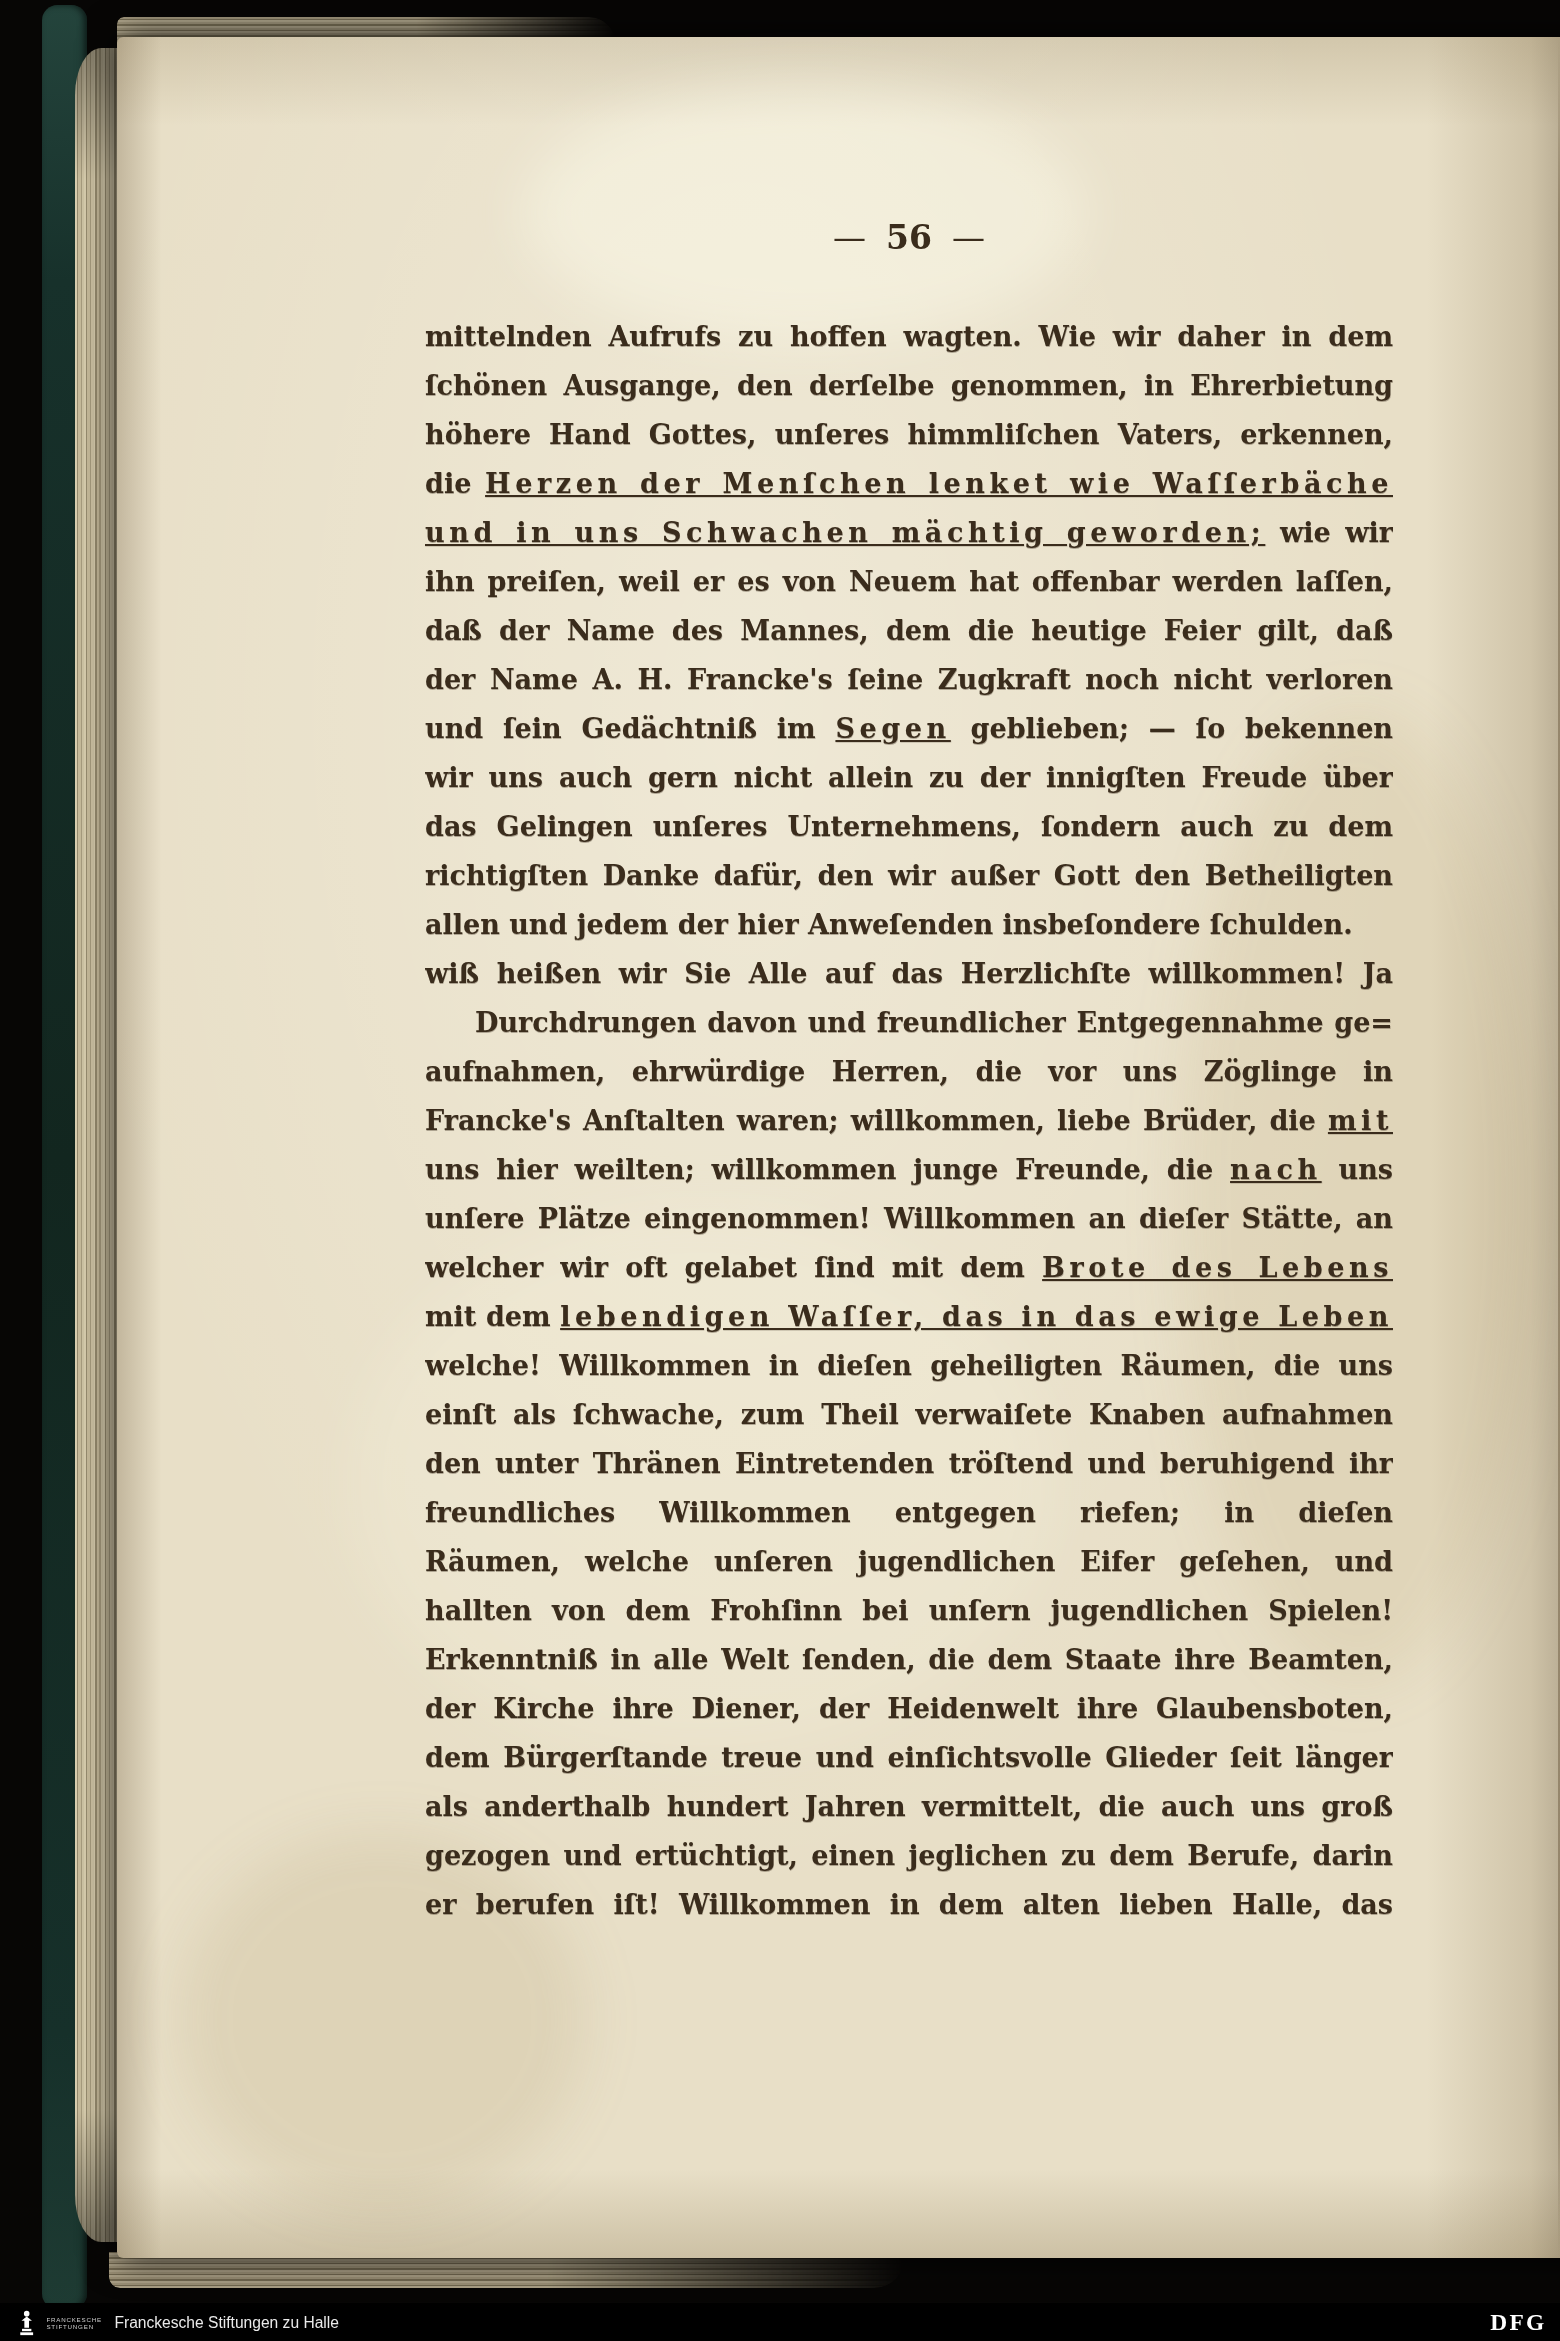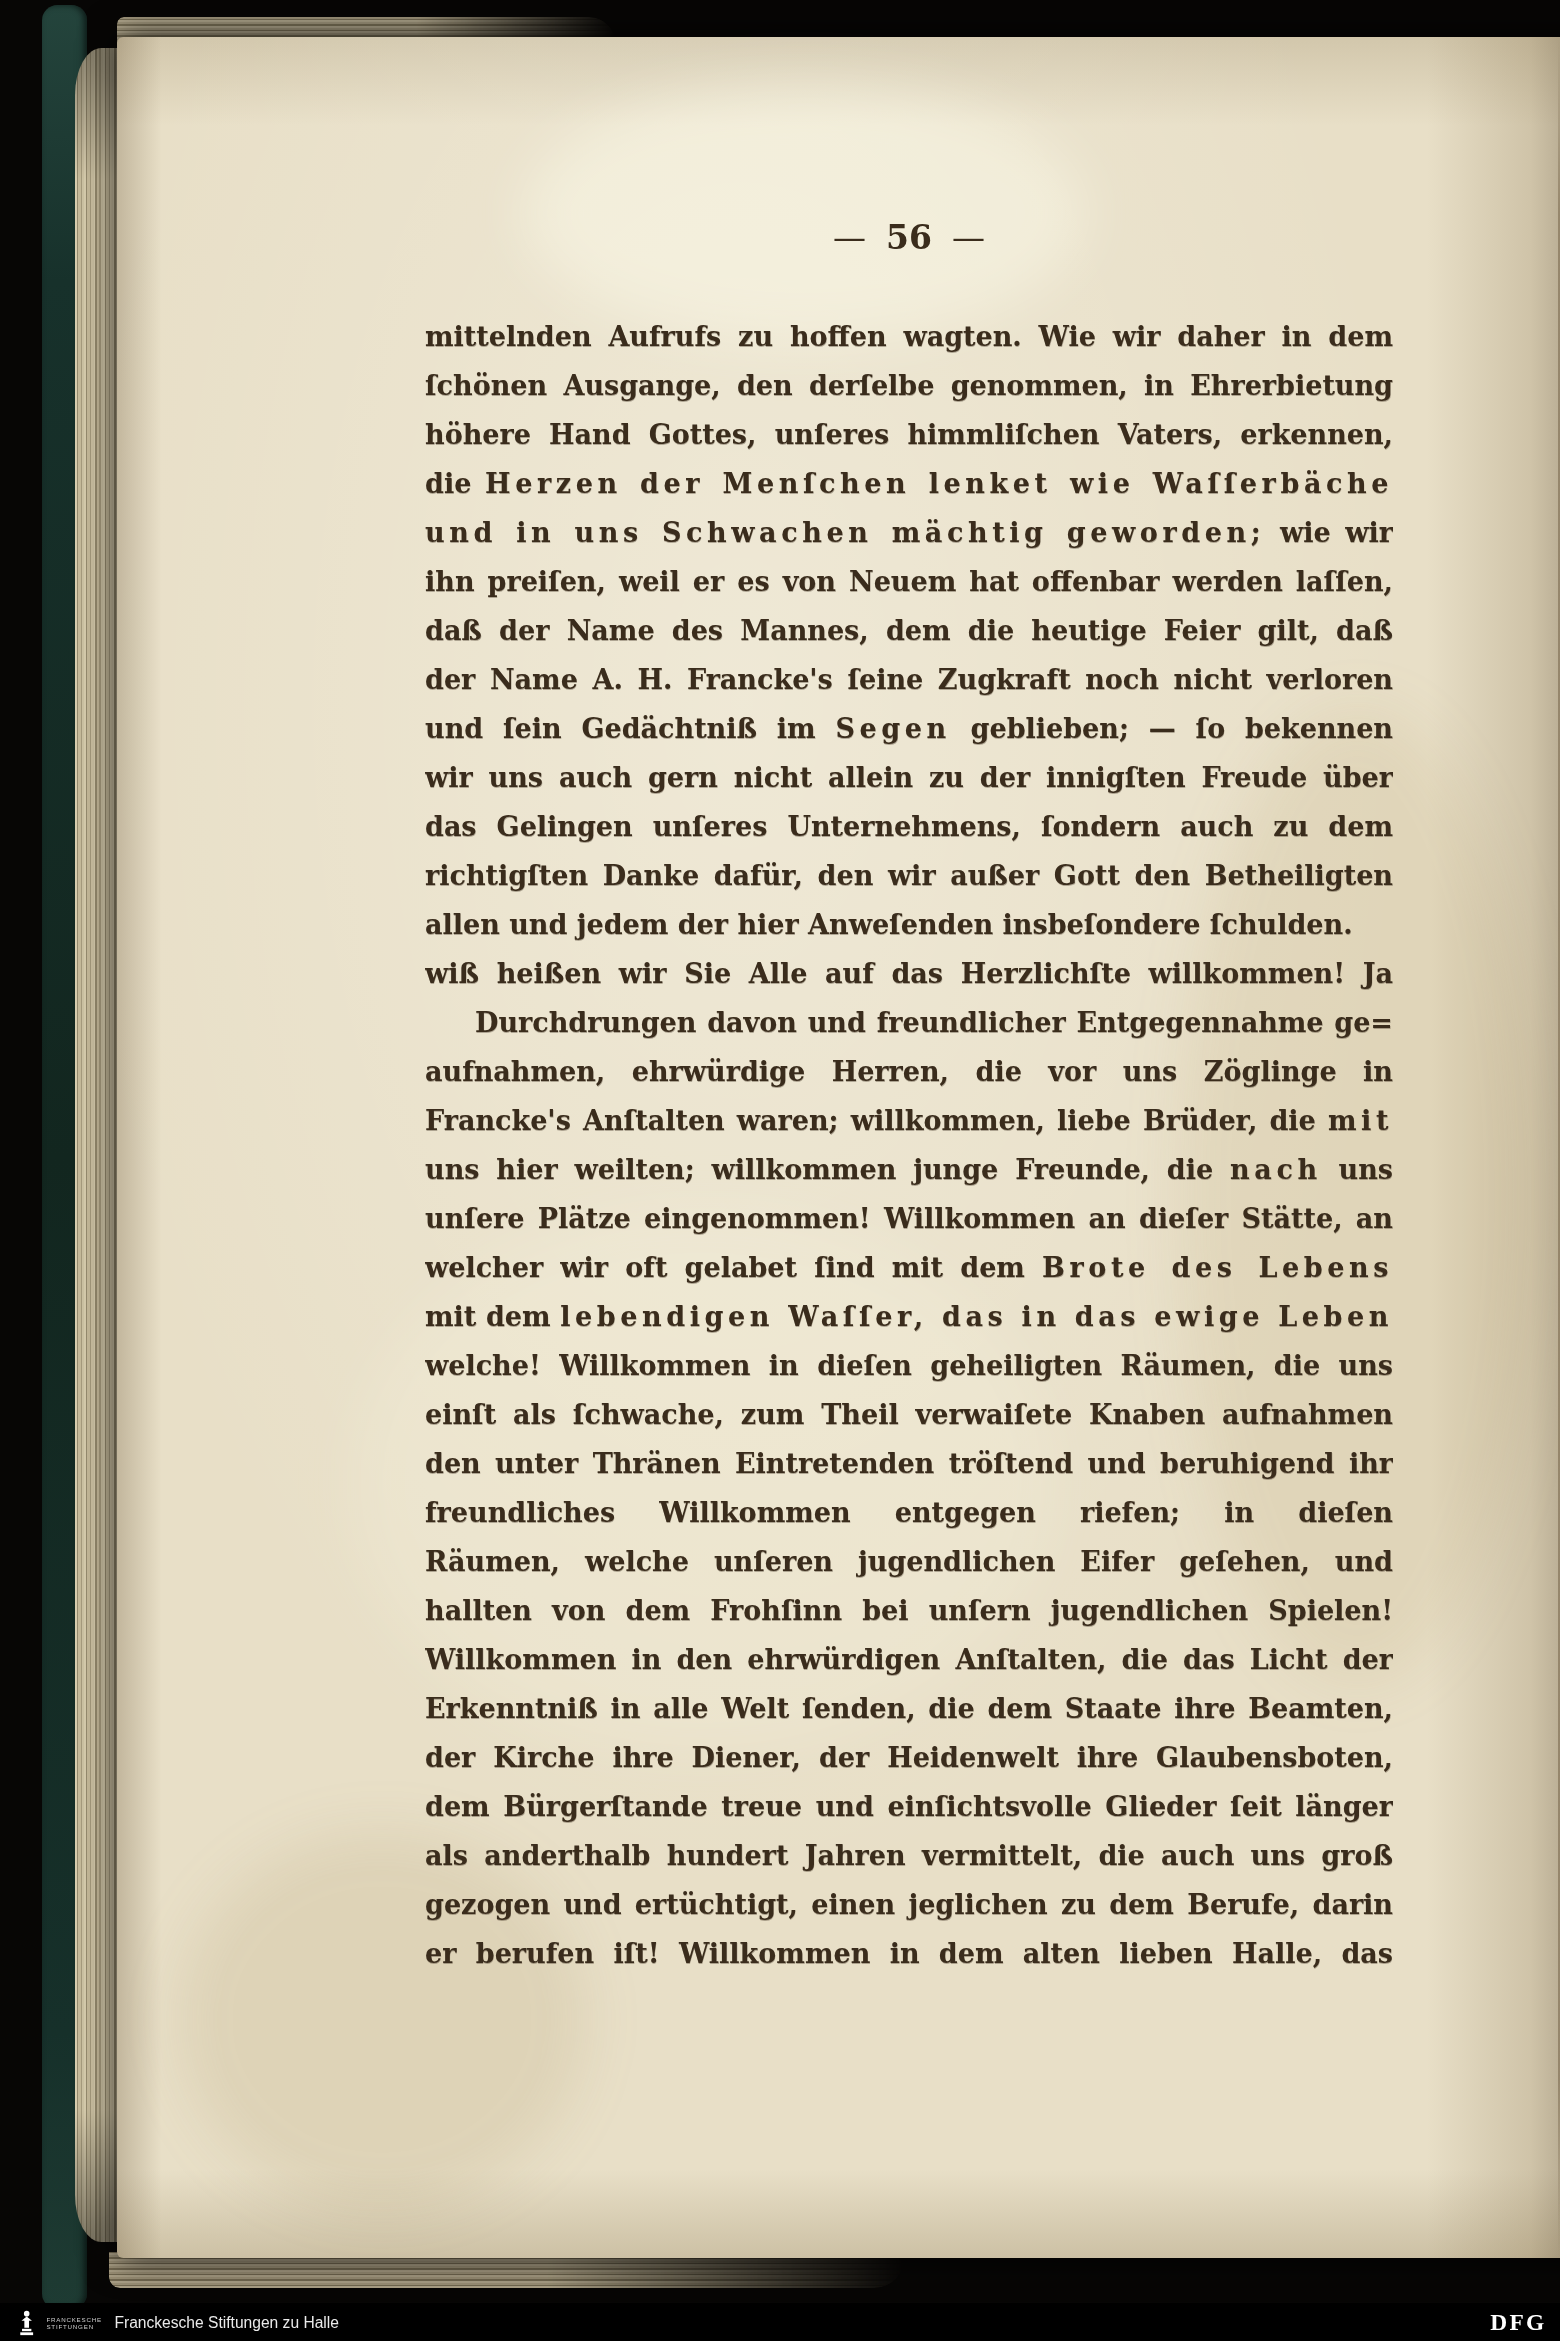--- a/index.html
+++ b/index.html
@@ -81,21 +81,21 @@
     position:absolute;left:308px;top:275px;width:968px;color:#3a2c1c;
   }
   .line{
     height:49px;line-height:49px;font-size:27px;font-weight:bold;
     text-align:justify;text-align-last:justify;
     overflow:hidden;
     text-shadow:0.3px 0.5px 0.6px rgba(58,44,28,.35);
   }
   .line.indent{text-indent:50px;}
   .line.parend{text-align-last:left;}
-  .sperr{letter-spacing:.17em;}
+  .sperr{letter-spacing:.17em;text-decoration:underline;}
 
   
   .footer{
     position:absolute;left:0;bottom:0;width:1561px;height:39px;background:#000;
     display:flex;align-items:center;justify-content:space-between;
     font-family:"Liberation Sans", sans-serif;
     padding-left:9px;
   }
   .footer-left{display:flex;align-items:center;gap:7.8px;padding-left:6.2px;}
   .emblem{width:23.4px;height:28px;flex:0 0 auto;}
@@ -154,21 +154,20 @@
         <div class="line"><span>uns hier weilten; willkommen junge Freunde, die </span><span class="sperr">nach</span><span> uns</span></div>
         <div class="line"><span>unſere Plätze eingenommen! Willkommen an dieſer Stätte, an</span></div>
         <div class="line"><span>welcher wir oft gelabet ſind mit dem </span><span class="sperr">Brote des Lebens</span></div>
         <div class="line"><span>mit dem </span><span class="sperr">lebendigen Waſſer, das in das ewige Leben</span></div>
         <div class="line"><span>welche! Willkommen in dieſen geheiligten Räumen, die uns</span></div>
         <div class="line"><span>einſt als ſchwache, zum Theil verwaiſete Knaben aufnahmen und</span></div>
         <div class="line"><span>den unter Thränen Eintretenden tröſtend und beruhigend ihr</span></div>
         <div class="line"><span>freundliches Willkommen entgegen riefen; in dieſen geheiligten</span></div>
         <div class="line"><span>Räumen, welche unſeren jugendlichen Eifer geſehen, und wider=</span></div>
         <div class="line"><span>hallten von dem Frohſinn bei unſern jugendlichen Spielen!</span></div>
-        <div class="line"><span>Willkommen in den ehrwürdigen Anſtalten, die das Licht der</span></div>
         <div class="line"><span>Erkenntniß in alle Welt ſenden, die dem Staate ihre Beamten,</span></div>
         <div class="line"><span>der Kirche ihre Diener, der Heidenwelt ihre Glaubensboten,</span></div>
         <div class="line"><span>dem Bürgerſtande treue und einſichtsvolle Glieder ſeit länger</span></div>
         <div class="line"><span>als anderthalb hundert Jahren vermittelt, die auch uns groß</span></div>
         <div class="line"><span>gezogen und ertüchtigt, einen jeglichen zu dem Berufe, darin</span></div>
         <div class="line"><span>er berufen iſt! Willkommen in dem alten lieben Halle, das</span></div>
       </div>
   </div>
 
   <div class="footer">

